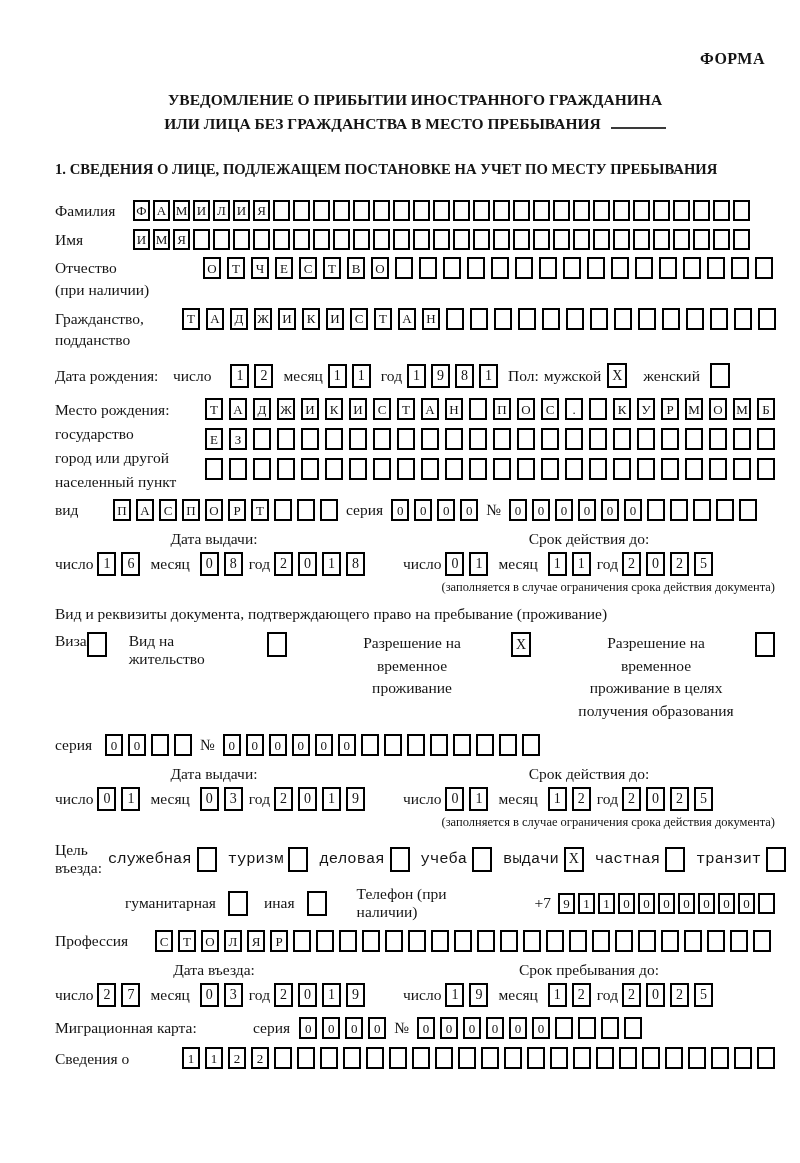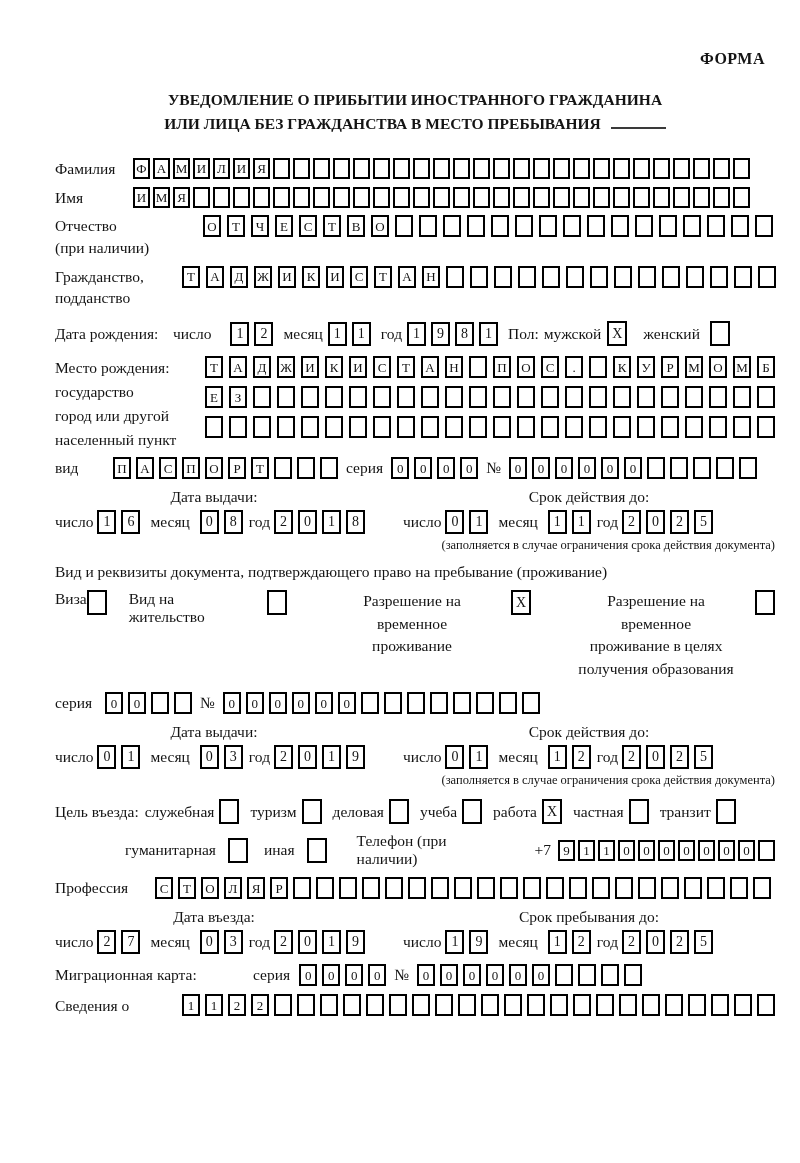--- a/index.html
+++ b/index.html
@@ -69,35 +69,36 @@
   .dhead { text-align:center; margin-bottom:4px; }
   .dhead.lft { padding-right:30px; }
   .dline { display:flex; align-items:center; }
   .dnote { font-size:12.5px; text-align:right; margin-top:4px; }
 
   
   .opts { margin-top:9px; }
   .opt-label { text-align:center; line-height:1.45; } .gap14 { margin-left:14px; }
   .gap22 { margin-left:22px; } .gap26 { margin-left:40px; }
 
-  .plbl { flex:none; margin-left:11px; margin-right:5px; }
+  .plbl { flex:none; margin-left:11px; margin-right:5px;font-family:Liberation Mono, monospace; }
   .plbl.first { margin-left:6px; }
 </style>
 </head>
 <body>
 
 <div class="page">
 
   <div class="forma">ФОРМА</div>
 
   <div class="title">
     <span class="blk">УВЕДОМЛЕНИЕ О ПРИБЫТИИ ИНОСТРАННОГО ГРАЖДАНИНА</span>
     <span>ИЛИ ЛИЦА БЕЗ ГРАЖДАНСТВА В МЕСТО ПРЕБЫВАНИЯ</span><span class="uline"></span>
   </div>
 
+  <div class="sec-heading">1. СВЕДЕНИЯ О ЛИЦЕ, ПОДЛЕЖАЩЕМ ПОСТАНОВКЕ НА УЧЕТ ПО МЕСТУ ПРЕБЫВАНИЯ</div>
 
   <div class="frow" style="margin-top:22px">
     <div class="flabel w78">Фамилия</div>
     <div class="cells tight">
         <span class="cell">Ф</span>
         <span class="cell">А</span>
         <span class="cell">М</span>
         <span class="cell">И</span>
         <span class="cell">Л</span>
         <span class="cell">И</span>
@@ -534,21 +535,21 @@
   <div class="frow vc" style="margin-top:11px">
     <span>Цель въезда:</span>
     <span class="plbl first">служебная</span>
     <span class="cb"></span>
     <span class="plbl">туризм</span>
     <span class="cb"></span>
     <span class="plbl">деловая</span>
     <span class="cb"></span>
     <span class="plbl">учеба</span>
     <span class="cb"></span>
-    <span class="plbl">работа</span>
+    <span class="plbl">выдачи</span>
     <span class="cb">X</span>
     <span class="plbl">частная</span>
     <span class="cb"></span>
     <span class="plbl">транзит</span>
     <span class="cb"></span>
   </div>
 
   <div class="frow vc" style="margin-top:8px">
     <span style="margin-left:70px; margin-right:12px">гуманитарная</span>
     <span class="cb"></span>

